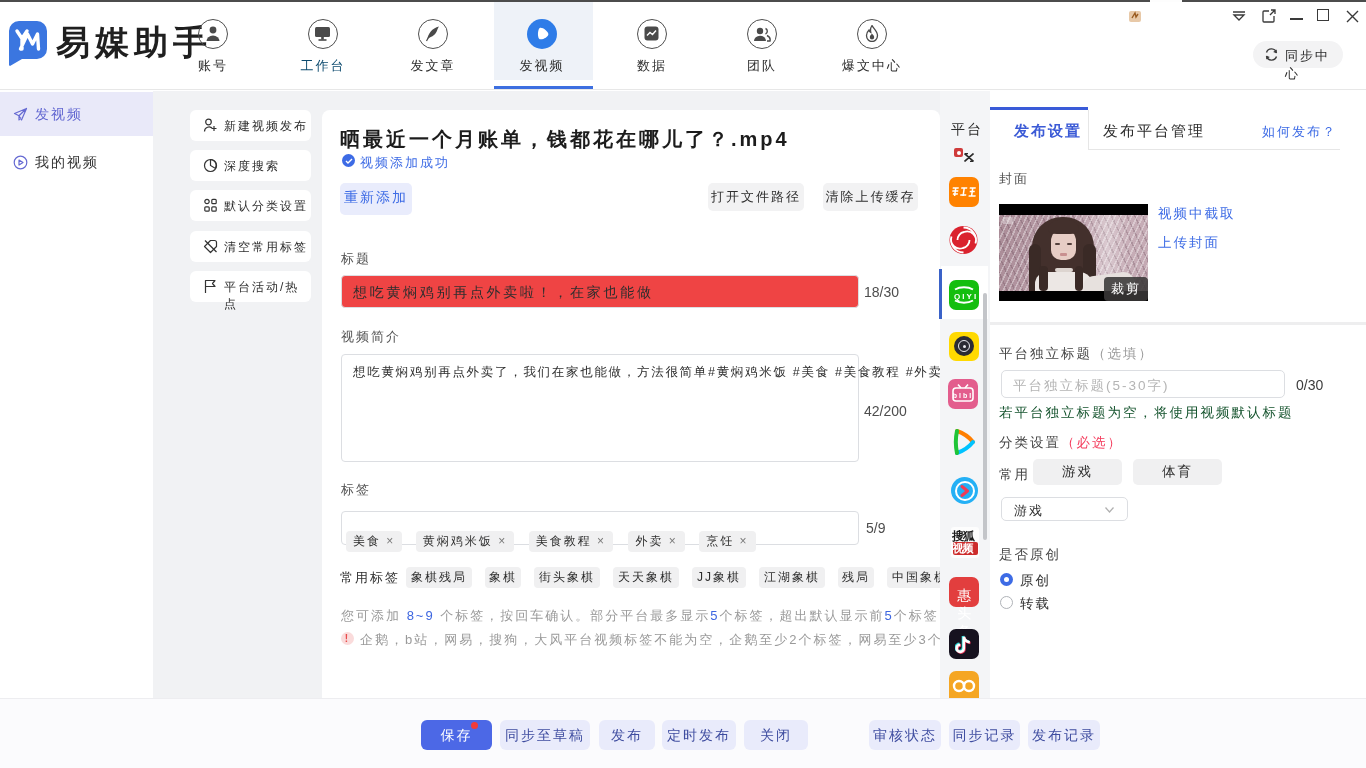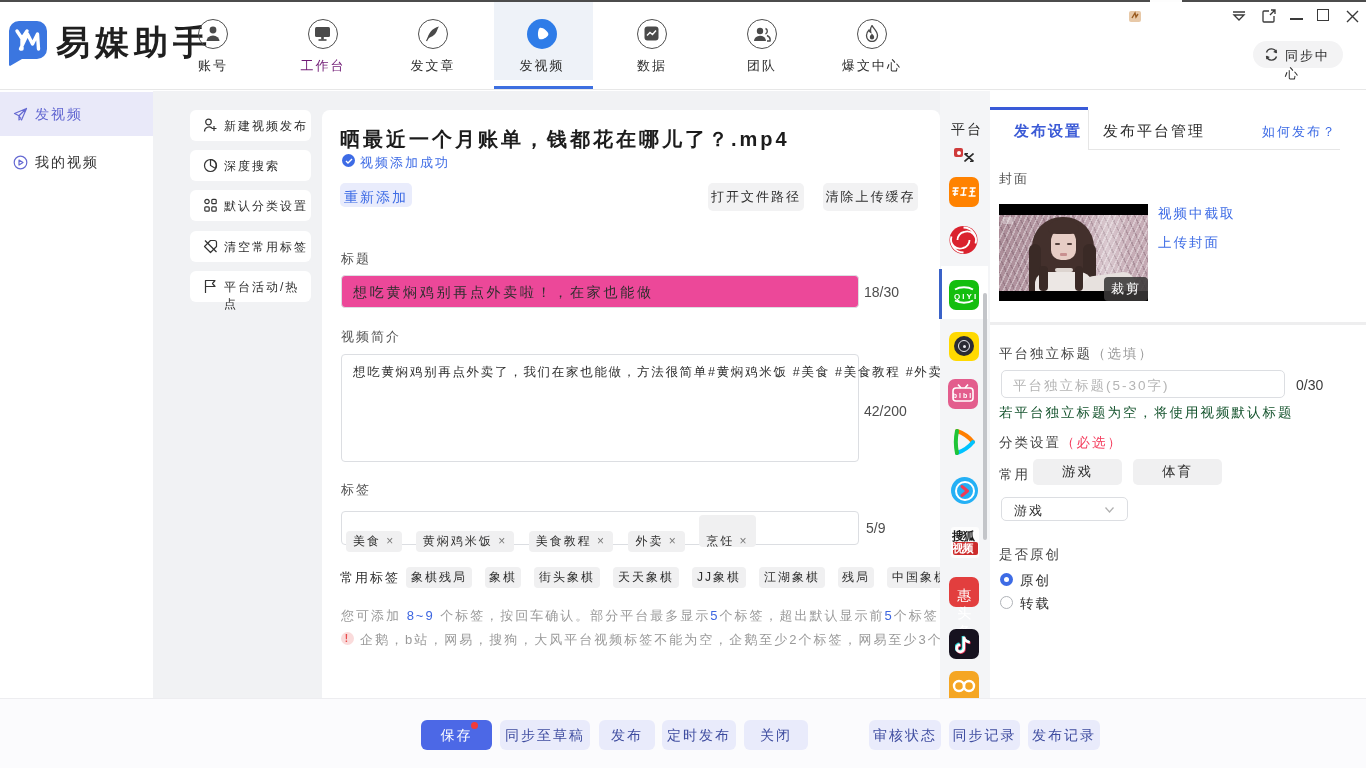--- a/index.html
+++ b/index.html
@@ -37,21 +37,21 @@
 </div>
 <div class="abs" style="left:158px;top:57px;width:110px;text-align:center;font-size:13px;color:#2e2e2e;">账号</div>
 
 <div class="abs" style="left:308px;top:19px;width:30px;height:30px;border:1.5px solid #4f4f4f;border-radius:50%;">
 <svg class="abs" style="left:5px;top:6px;" width="17" height="15" viewBox="0 0 17 15">
         <rect x="1" y="1" width="15" height="10" rx="1.5" fill="#4a4a4a"></rect>
         <rect x="7.2" y="11" width="2.6" height="2.5" fill="#4a4a4a"></rect>
         <rect x="4.5" y="13.2" width="8" height="1.6" fill="#4a4a4a"></rect>
       </svg>
 </div>
-<div class="abs" style="left:268px;top:57px;width:110px;text-align:center;font-size:13px;color:#701a75;">工作台</div>
+<div class="abs" style="left:268px;top:57px;width:110px;text-align:center;font-size:13px;color:#0c4a6e;">工作台</div>
 
 <div class="abs" style="left:418px;top:19px;width:30px;height:30px;border:1.5px solid #4f4f4f;border-radius:50%;">
 <svg class="abs" style="left:6px;top:5px;" width="16" height="17" viewBox="0 0 16 17">
         <path d="M2 15 C3 9 7 3 14 1.5 C12 4 12.5 7 9 10 C7 11.8 4.5 12.5 3 13.5 z" fill="#4a4a4a"></path>
         <path d="M1.5 16 C4 11 7 8 10 6" stroke="#4a4a4a" stroke-width="1.2" fill="none"></path>
       </svg>
 </div>
 <div class="abs" style="left:378px;top:57px;width:110px;text-align:center;font-size:13px;color:#2e2e2e;">发文章</div>
 
 <div class="abs" style="left:527px;top:19px;width:30px;height:30px;border-radius:50%;background:#2e7ce8;">
@@ -188,44 +188,44 @@
 .pill { display:inline-block; background:#f0f0f1; border-radius:4px; font-size:12px; color:#2e2e2e; height:21px; line-height:21px; }
 .gbtn { position:absolute; background:#f2f2f3; border-radius:5px; font-size:13px; color:#2e2e2e; text-align:center; height:28px; line-height:28px; top:183px; }
 </style>
 <div class="abs" style="left:340px;top:126px;font-size:20px;font-weight:bold;color:#1c1c1c;letter-spacing:3px;">晒最近一个月账单，钱都花在哪儿了？.mp4</div>
 <div class="abs" style="left:342px;top:154px;width:13px;height:13px;border-radius:50%;background:#3d6be5;">
 <svg class="abs" style="left:2.5px;top:3.5px;" width="8" height="6" viewBox="0 0 8 6">
         <path d="M1 3 L3 5 L7 1" stroke="#fff" stroke-width="1.4" fill="none"></path>
       </svg>
 </div>
 <div class="abs" style="left:360px;top:154px;font-size:13px;color:#3d6be5;">视频添加成功</div>
-<div class="abs" style="left:340px;top:183px;width:72px;height:24px;background:#e9ecfc;border-radius:5px;text-align:center;line-height:28px;font-size:14px;color:#3d6be5;">重新添加</div>
+<div class="abs" style="left:340px;top:183px;width:72px;height:32px;background:#e9ecfc;border-radius:5px;text-align:center;line-height:28px;font-size:14px;color:#3d6be5;">重新添加</div>
 <div class="gbtn" style="left:708px;width:96px;">打开文件路径</div>
 <div class="gbtn" style="left:823px;width:95px;">清除上传缓存</div>
 
 <div class="abs" style="left:341px;top:250px;font-size:13px;color:#515151;">标题</div>
-<div class="abs" style="left:341px;top:275px;width:518px;height:33px;border:1px solid #dcdee2;border-radius:4px;background:#ec4899;">
+<div class="abs" style="left:341px;top:275px;width:518px;height:33px;border:1px solid #dcdee2;border-radius:4px;background:#ef4444;">
 <span class="abs" style="left:11px;top:8px;font-size:14px;color:#2e2e2e;letter-spacing:2.7px;">想吃黄焖鸡别再点外卖啦！，在家也能做</span>
 </div>
 <div class="abs" style="left:864px;top:284px;font-size:14px;color:#4d4d4d;letter-spacing:0;">18/30</div>
 
 <div class="abs" style="left:341px;top:328px;font-size:13px;color:#515151;">视频简介</div>
 <div class="abs" style="left:341px;top:354px;width:518px;height:108px;border:1px solid #dcdee2;border-radius:4px;background:#fff;">
 <span class="abs" style="left:11px;top:9px;font-size:12.5px;color:#2e2e2e;white-space:nowrap;letter-spacing:1.7px;">想吃黄焖鸡别再点外卖了，我们在家也能做，方法很简单#黄焖鸡米饭 #美食 #美食教程 #外卖</span>
 </div>
 <div class="abs" style="left:864px;top:403px;font-size:14px;color:#4d4d4d;letter-spacing:0;">42/200</div>
 
 <div class="abs" style="left:341px;top:481px;font-size:13px;color:#515151;">标签</div>
 <div class="abs" style="left:341px;top:511px;width:518px;height:34px;border:1px solid #dcdee2;border-radius:4px;background:#fff;"></div>
 <div class="abs" style="left:346px;top:515px;width:510px;">
 <span class="pill" style="margin-right:7px;padding:0 7px;">美食 <span style="color:#7a7a7a;">×</span></span>
 <span class="pill" style="margin-right:8px;padding:0 7px;">黄焖鸡米饭 <span style="color:#7a7a7a;">×</span></span>
 <span class="pill" style="margin-right:9px;padding:0 7px;">美食教程 <span style="color:#7a7a7a;">×</span></span>
 <span class="pill" style="margin-right:8px;padding:0 7px;">外卖 <span style="color:#7a7a7a;">×</span></span>
-<span class="pill" style="padding:16px 7px;">烹饪 <span style="color:#7a7a7a;">×</span></span>
+<span class="pill" style="padding:0 7px;margin-top:16px;">烹饪 <span style="color:#7a7a7a;">×</span></span>
 </div>
 <div class="abs" style="left:866px;top:520px;font-size:14px;color:#4d4d4d;letter-spacing:0;">5/9</div>
 
 <div class="abs" style="left:340px;top:569px;font-size:13px;color:#2e2e2e;">常用标签</div>
 <div class="abs" style="left:406px;top:567px;">
 <span class="pill" style="margin-right:13px;padding:0 5px;">象棋残局</span><span class="pill" style="margin-right:13px;padding:0 4px;">象棋</span><span class="pill" style="margin-right:13px;padding:0 5px;">街头象棋</span><span class="pill" style="margin-right:13px;padding:0 5px;">天天象棋</span><span class="pill" style="margin-right:13px;padding:0 5px;">JJ象棋</span><span class="pill" style="margin-right:13px;padding:0 5px;">江湖象棋</span><span class="pill" style="margin-right:13px;padding:0 4px;">残局</span><span class="pill" style="padding:0 5px;">中国象棋</span>
 </div>
 <div class="abs" style="left:341px;top:607px;font-size:13px;color:#9a9a9a;">您可添加 <span class="blue">8~9</span> 个标签，按回车确认。部分平台最多显示<span class="blue">5</span>个标签，超出默认显示前<span class="blue">5</span>个标签。</div>
 <div class="abs" style="left:341px;top:632px;width:13px;height:13px;border-radius:50%;background:#fadbdb;text-align:center;line-height:13px;font-size:10px;color:#e84c4c;font-weight:bold;">!</div>
 <div class="abs" style="left:360px;top:631px;font-size:13px;color:#9a9a9a;">企鹅，b站，网易，搜狗，大风平台视频标签不能为空，企鹅至少2个标签，网易至少3个标签</div>

